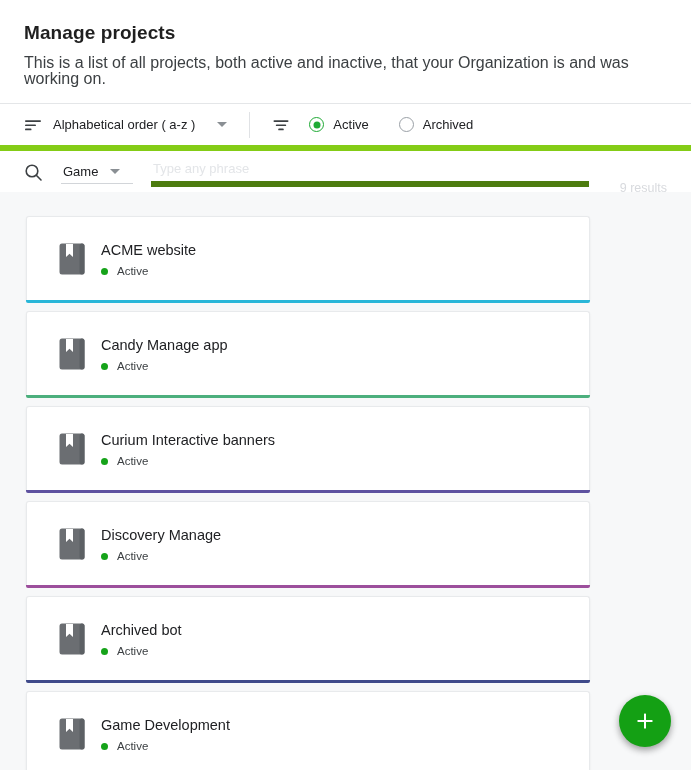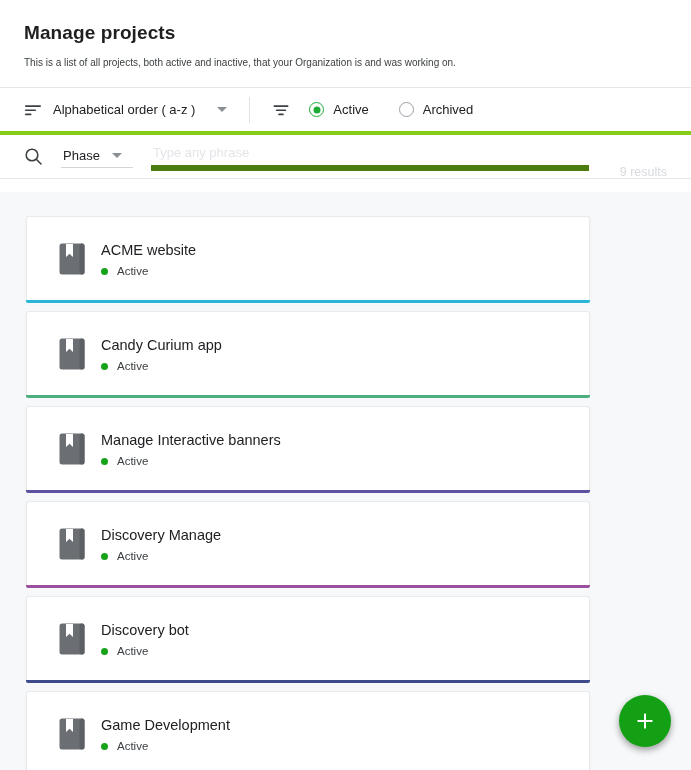--- a/index.html
+++ b/index.html
@@ -32,33 +32,33 @@
   }
   .page-title {
     font-size: 19px;
     font-weight: bold;
     color: #1f1f1f;
     letter-spacing: 0.1px;
     line-height: 26px;
   }
   .page-subtitle {
     margin-top: 9px;
-    font-size: 10px;
+    font-size: 16px;
     color: #3c4043;
     line-height: 16px;
   }
 
   
   .toolbar {
     height: 48px;
     display: flex;
     align-items: center;
     padding: 0 24px;
     border-top: 1px solid #e4e6e8;
-    border-bottom: 4px solid #84cc16;
+    border-bottom: 6px solid #84cc16;
     background: #ffffff;
   }
   .sort-group {
     display: flex;
     align-items: center;
     gap: 10px;
     cursor: pointer;
   }
   .sort-label {
     font-size: 13px;
@@ -294,21 +294,21 @@
 
   <div class="searchrow">
     <span style="cursor:pointer;">
       <svg width="19" height="19" viewBox="0 0 19 19">
         <circle cx="8" cy="8" r="5.8" fill="none" stroke="#3c4043" stroke-width="1.6"></circle>
         <line x1="12.3" y1="12.3" x2="17" y2="17" stroke="#3c4043" stroke-width="1.6" stroke-linecap="round"></line>
       </svg>
     </span>
 
     <div class="field-select">
-      <span class="fs-label">Phase</span>
+      <span class="fs-label">Game</span>
       <span class="caret"></span>
     </div>
 
     <input class="search-input" type="text" placeholder="Type any phrase" value="" style="">
 
     <span class="results-count">9 results</span>
   </div>
 
   <div class="list-area">
     <div id="cards">
@@ -331,38 +331,38 @@
         </div>
         <div class="card">
           <span class="card-icon">
   <svg width="26" height="32" viewBox="0 0 26 32">
     <rect x="0.5" y="0.5" width="25" height="31" rx="2.5" fill="#6b6e72"></rect>
     <rect x="20.5" y="0.5" width="5" height="31" rx="2.5" fill="#5c6064"></rect>
     <path d="M7 1 H14 V14 L10.5 10.8 L7 14 Z" fill="#ffffff"></path>
   </svg>
           </span>
           <div class="card-body">
-            <div class="card-title">Candy Curium app</div>
+            <div class="card-title">Candy Manage app</div>
             <div class="card-status">
               <span class="status-dot"></span>
               <span class="status-text">Active</span>
             </div>
           </div>
           <span class="card-accent" style="background: rgb(76, 175, 125);"></span>
         </div>
         <div class="card">
           <span class="card-icon">
   <svg width="26" height="32" viewBox="0 0 26 32">
     <rect x="0.5" y="0.5" width="25" height="31" rx="2.5" fill="#6b6e72"></rect>
     <rect x="20.5" y="0.5" width="5" height="31" rx="2.5" fill="#5c6064"></rect>
     <path d="M7 1 H14 V14 L10.5 10.8 L7 14 Z" fill="#ffffff"></path>
   </svg>
           </span>
           <div class="card-body">
-            <div class="card-title">Manage Interactive banners</div>
+            <div class="card-title">Curium Interactive banners</div>
             <div class="card-status">
               <span class="status-dot"></span>
               <span class="status-text">Active</span>
             </div>
           </div>
           <span class="card-accent" style="background: rgb(94, 82, 160);"></span>
         </div>
         <div class="card">
           <span class="card-icon">
   <svg width="26" height="32" viewBox="0 0 26 32">
@@ -382,21 +382,21 @@
         </div>
         <div class="card">
           <span class="card-icon">
   <svg width="26" height="32" viewBox="0 0 26 32">
     <rect x="0.5" y="0.5" width="25" height="31" rx="2.5" fill="#6b6e72"></rect>
     <rect x="20.5" y="0.5" width="5" height="31" rx="2.5" fill="#5c6064"></rect>
     <path d="M7 1 H14 V14 L10.5 10.8 L7 14 Z" fill="#ffffff"></path>
   </svg>
           </span>
           <div class="card-body">
-            <div class="card-title">Discovery bot</div>
+            <div class="card-title">Archived bot</div>
             <div class="card-status">
               <span class="status-dot"></span>
               <span class="status-text">Active</span>
             </div>
           </div>
           <span class="card-accent" style="background: rgb(63, 74, 138);"></span>
         </div>
         <div class="card">
           <span class="card-icon">
   <svg width="26" height="32" viewBox="0 0 26 32">

